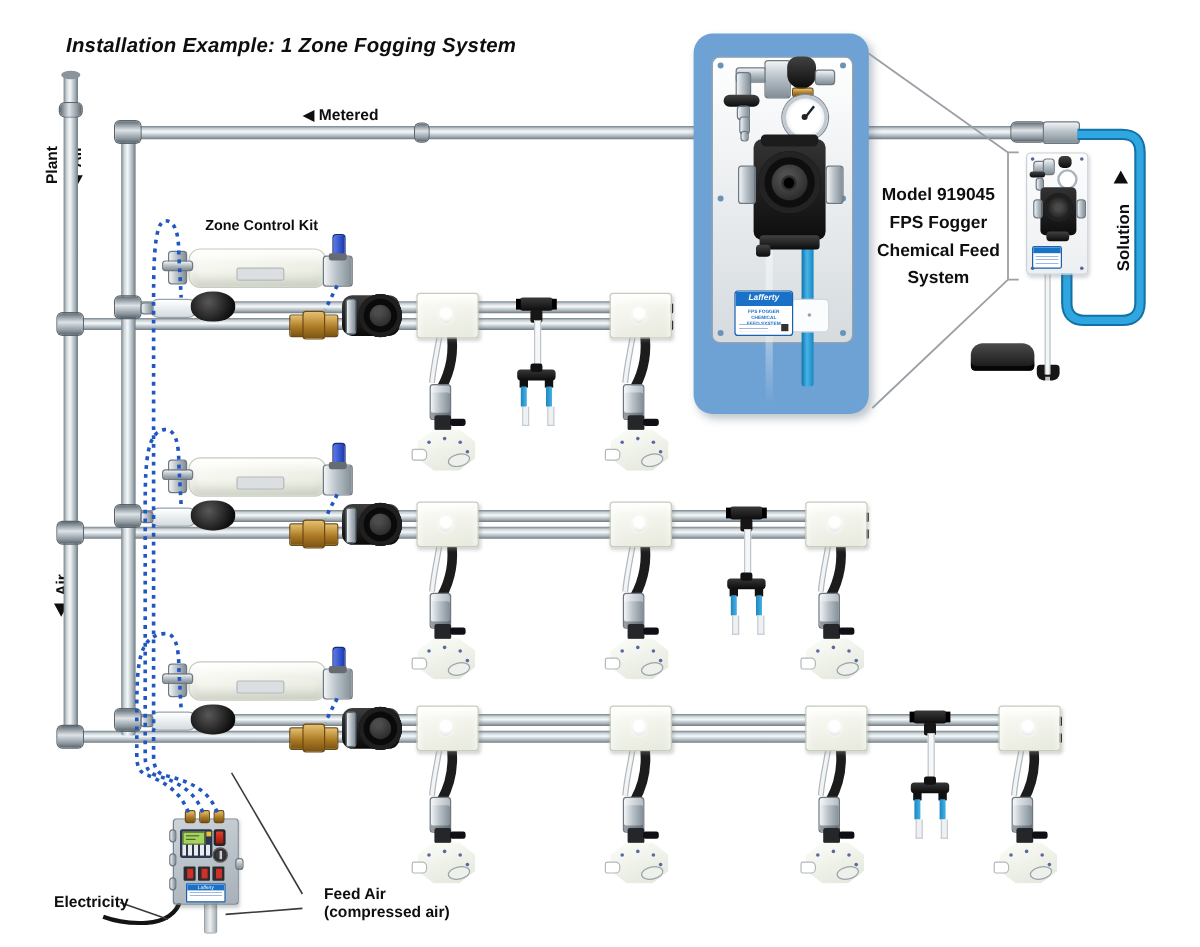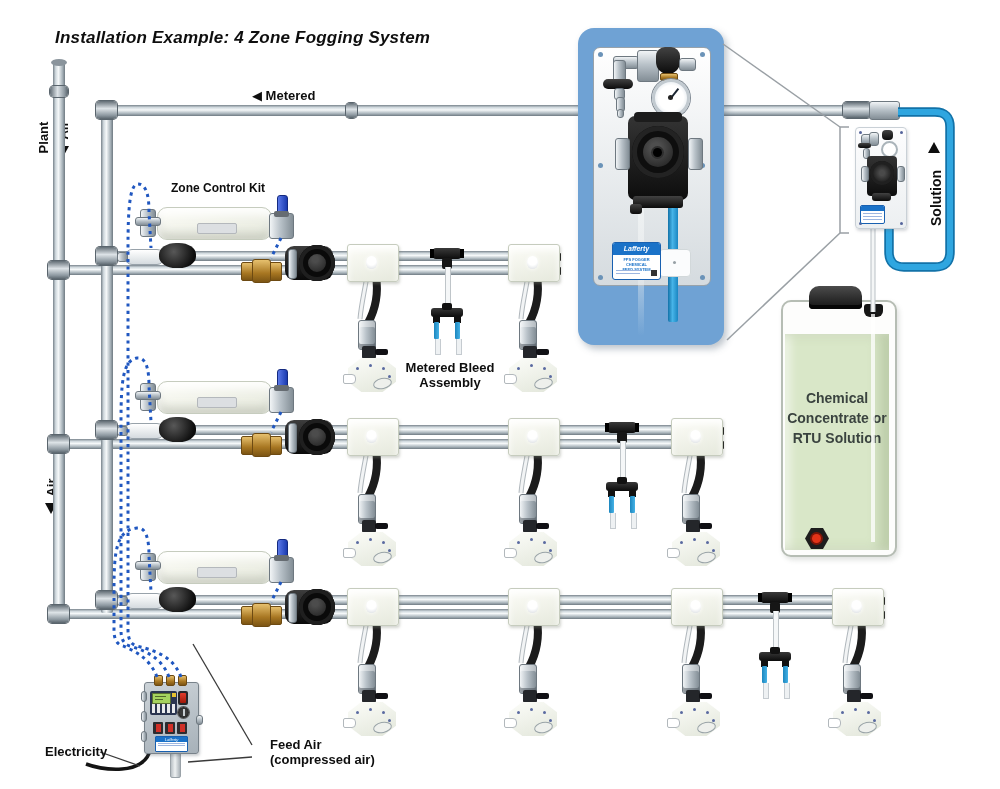--- a/index.html
+++ b/index.html
@@ -25,21 +25,21 @@
   svg{position:absolute;left:0;top:0;pointer-events:none;}
   #svg-under{z-index:20;} #svg-over{z-index:30;}
   .z10{z-index:10;} .z11{z-index:11;} .z12{z-index:12;} .z15{z-index:15;} .z16{z-index:16;}
   .z24{z-index:24;} .z25{z-index:25;} .z26{z-index:26;} .z40{z-index:40;padding-left:12px;}
 </style>
 </head>
 <body>
 
 <div id="canvas">
 
-  <div class="lbl" style="left:55px;top:28px;font-size:17px;font-style:italic;letter-spacing:.2px;">Installation Example: 4 Zone Fogging System</div>
+  <div class="lbl" style="left:55px;top:28px;font-size:17px;font-style:italic;letter-spacing:.2px;">Installation Example: 1 Zone Fogging System</div>
 
   <div class="pipev z10" style="left:53px;top:62px;width:12px;height:561px;"></div>
   <div class="abs z10" style="left:51px;top:59px;width:16px;height:7px;border-radius:50%;background:#8a949c;"></div>
   <div class="fitv z12" style="left:50px;top:86px;width:18px;height:11px;"></div>
 
   <div class="pipeh z10" style="left:101px;top:105px;width:797px;height:11px;"></div>
   <div class="fit z12" style="left:346px;top:103px;width:11px;height:15px;"></div>
   <div class="fit z12" style="left:843px;top:102px;width:28px;height:16px;"></div>
   <div class="silver z12" style="left:869px;top:101px;width:29px;height:17px;"></div>
   <div class="pipev z11" style="left:101px;top:105px;width:12px;height:508px;"></div>
@@ -51,23 +51,25 @@
 
   <div class="lbl" style="left:252px;top:88px;font-size:13px;">◀ Metered</div>
 
   <div class="lbl rot" style="left:16px;top:480px;width:70px;height:15px;font-size:13px;">Air</div>
   <div class="arrow-down" style="left:45px;top:503px;"></div>
 
   <div class="lbl rot" style="left:884px;top:190px;width:104px;height:16px;font-size:14px;">Solution</div>
   <div class="arrow-up" style="left:928px;top:142px;"></div>
 
   <div class="lbl" style="left:148px;top:181px;width:140px;text-align:center;font-size:12px;">Zone Control Kit</div>
-  <div class="lbl z26" style="left:390px;top:360px;width:120px;text-align:center;font-size:13px;line-height:15px;">
-    <div>Metered Bleed</div>
-    <div>Assembly</div>
+  <div class="lbl z26" style="left:722px;top:152px;width:120px;text-align:center;font-size:14.5px;line-height:23px;">
+    <div>Model 919045</div>
+    <div>FPS Fogger</div>
+    <div>Chemical Feed</div>
+    <div>System</div>
   </div>
   <div class="lbl z40" style="left:33px;top:744px;font-size:13px;">Electricity</div>
   <div class="lbl z40" style="left:258px;top:737px;font-size:13px;line-height:15px;">
     <div>Feed Air</div>
     <div>(compressed air)</div>
   </div>
 
   <div class="abs z25" style="left:578px;top:28px;width:146px;height:317px;background:#6FA2D4;border-radius:16px;box-shadow:3px 4px 7px rgba(70,90,110,.35);overflow:hidden;">
     <div class="whitepart" style="left:15px;top:19px;width:116px;height:237px;">
       <span class="screw" style="left:4px;top:4px;"></span>
@@ -135,31 +137,20 @@
     <div class="abs" style="left:14px;top:33px;width:24px;height:24px;border-radius:50%;background:radial-gradient(circle,#4a4a4a 15%,#111 70%);box-shadow:inset 0 0 0 3px #202020;"></div>
     <div class="silverv" style="left:5px;top:38px;width:6px;height:14px;"></div>
     <div class="silverv" style="left:41px;top:38px;width:6px;height:14px;"></div>
     <div class="blk" style="left:16px;top:65px;width:19px;height:8px;"></div>
     <div class="abs" style="left:4px;top:77px;width:23px;height:17px;border:1px solid #1860b0;border-radius:2px;background:#fff;overflow:hidden;">
       <div style="background:#1A72C8;height:5px;"></div>
       <div style="margin:2px 2px 0;height:7px;background:repeating-linear-gradient(180deg,#9db6e0 0 1px,#fff 1px 3px);"></div>
     </div>
   </div>
 
-  <div class="abs z15" style="left:781px;top:300px;width:112px;height:253px;background:#fdfdfc;border:2px solid #b6bdb4;border-radius:10px;box-shadow:2px 3px 5px rgba(100,110,100,.2);overflow:hidden;">
-    <div class="abs" style="left:2px;top:32px;width:104px;height:216px;background:#D9E7C8;box-shadow:inset -10px 0 12px rgba(120,140,95,.28), inset 6px 0 8px rgba(255,255,255,.5);"></div>
-    <div class="lbl" style="left:0;top:86px;width:108px;text-align:center;font-size:14px;line-height:20px;color:#3a433f;">
-      <div>Chemical</div>
-      <div>Concentrate or</div>
-      <div>RTU Solution</div>
-    </div>
-    <div class="abs" style="left:22px;top:226px;width:24px;height:21px;background:#1d1d1d;clip-path:polygon(25% 0,75% 0,100% 50%,75% 100%,25% 100%,0 50%);">
-      <span class="abs" style="left:7px;top:6px;width:9px;height:9px;border-radius:50%;background:#e23318;box-shadow:0 0 0 2px #7a1508;"></span>
-    </div>
-  </div>
   <div class="abs z16" style="left:809px;top:286px;width:53px;height:23px;background:linear-gradient(180deg,#4c4c4c,#131313);border-radius:10px 10px 4px 4px;box-shadow:inset 0 -4px 0 #060606;"></div>
   <div class="abs z16" style="left:864px;top:304px;width:19px;height:13px;background:#161616;border-radius:3px 3px 6px 6px;"></div>
 
   <div class="abs z25" style="left:144px;top:682px;width:53px;height:70px;background:linear-gradient(160deg,#ccd3d8,#a7b1b9);border:1.5px solid #78828a;border-radius:3px;box-shadow:1px 2px 3px rgba(80,90,100,.3);">
     <div class="abs" style="left:5px;top:8px;width:27px;height:24px;background:#2a3550;border-radius:2px;">
       <span class="abs" style="left:2px;top:2px;width:17px;height:9px;background:#A5D35F;border:1px solid #5a7030;">
         <span class="abs" style="left:2px;top:2px;width:11px;height:1px;background:#51682a;"></span>
         <span class="abs" style="left:2px;top:5px;width:8px;height:1px;background:#51682a;"></span>
       </span>
       <span class="abs" style="left:22px;top:2px;width:4px;height:4px;background:#e8c javais;background:#e8c430;"></span>

